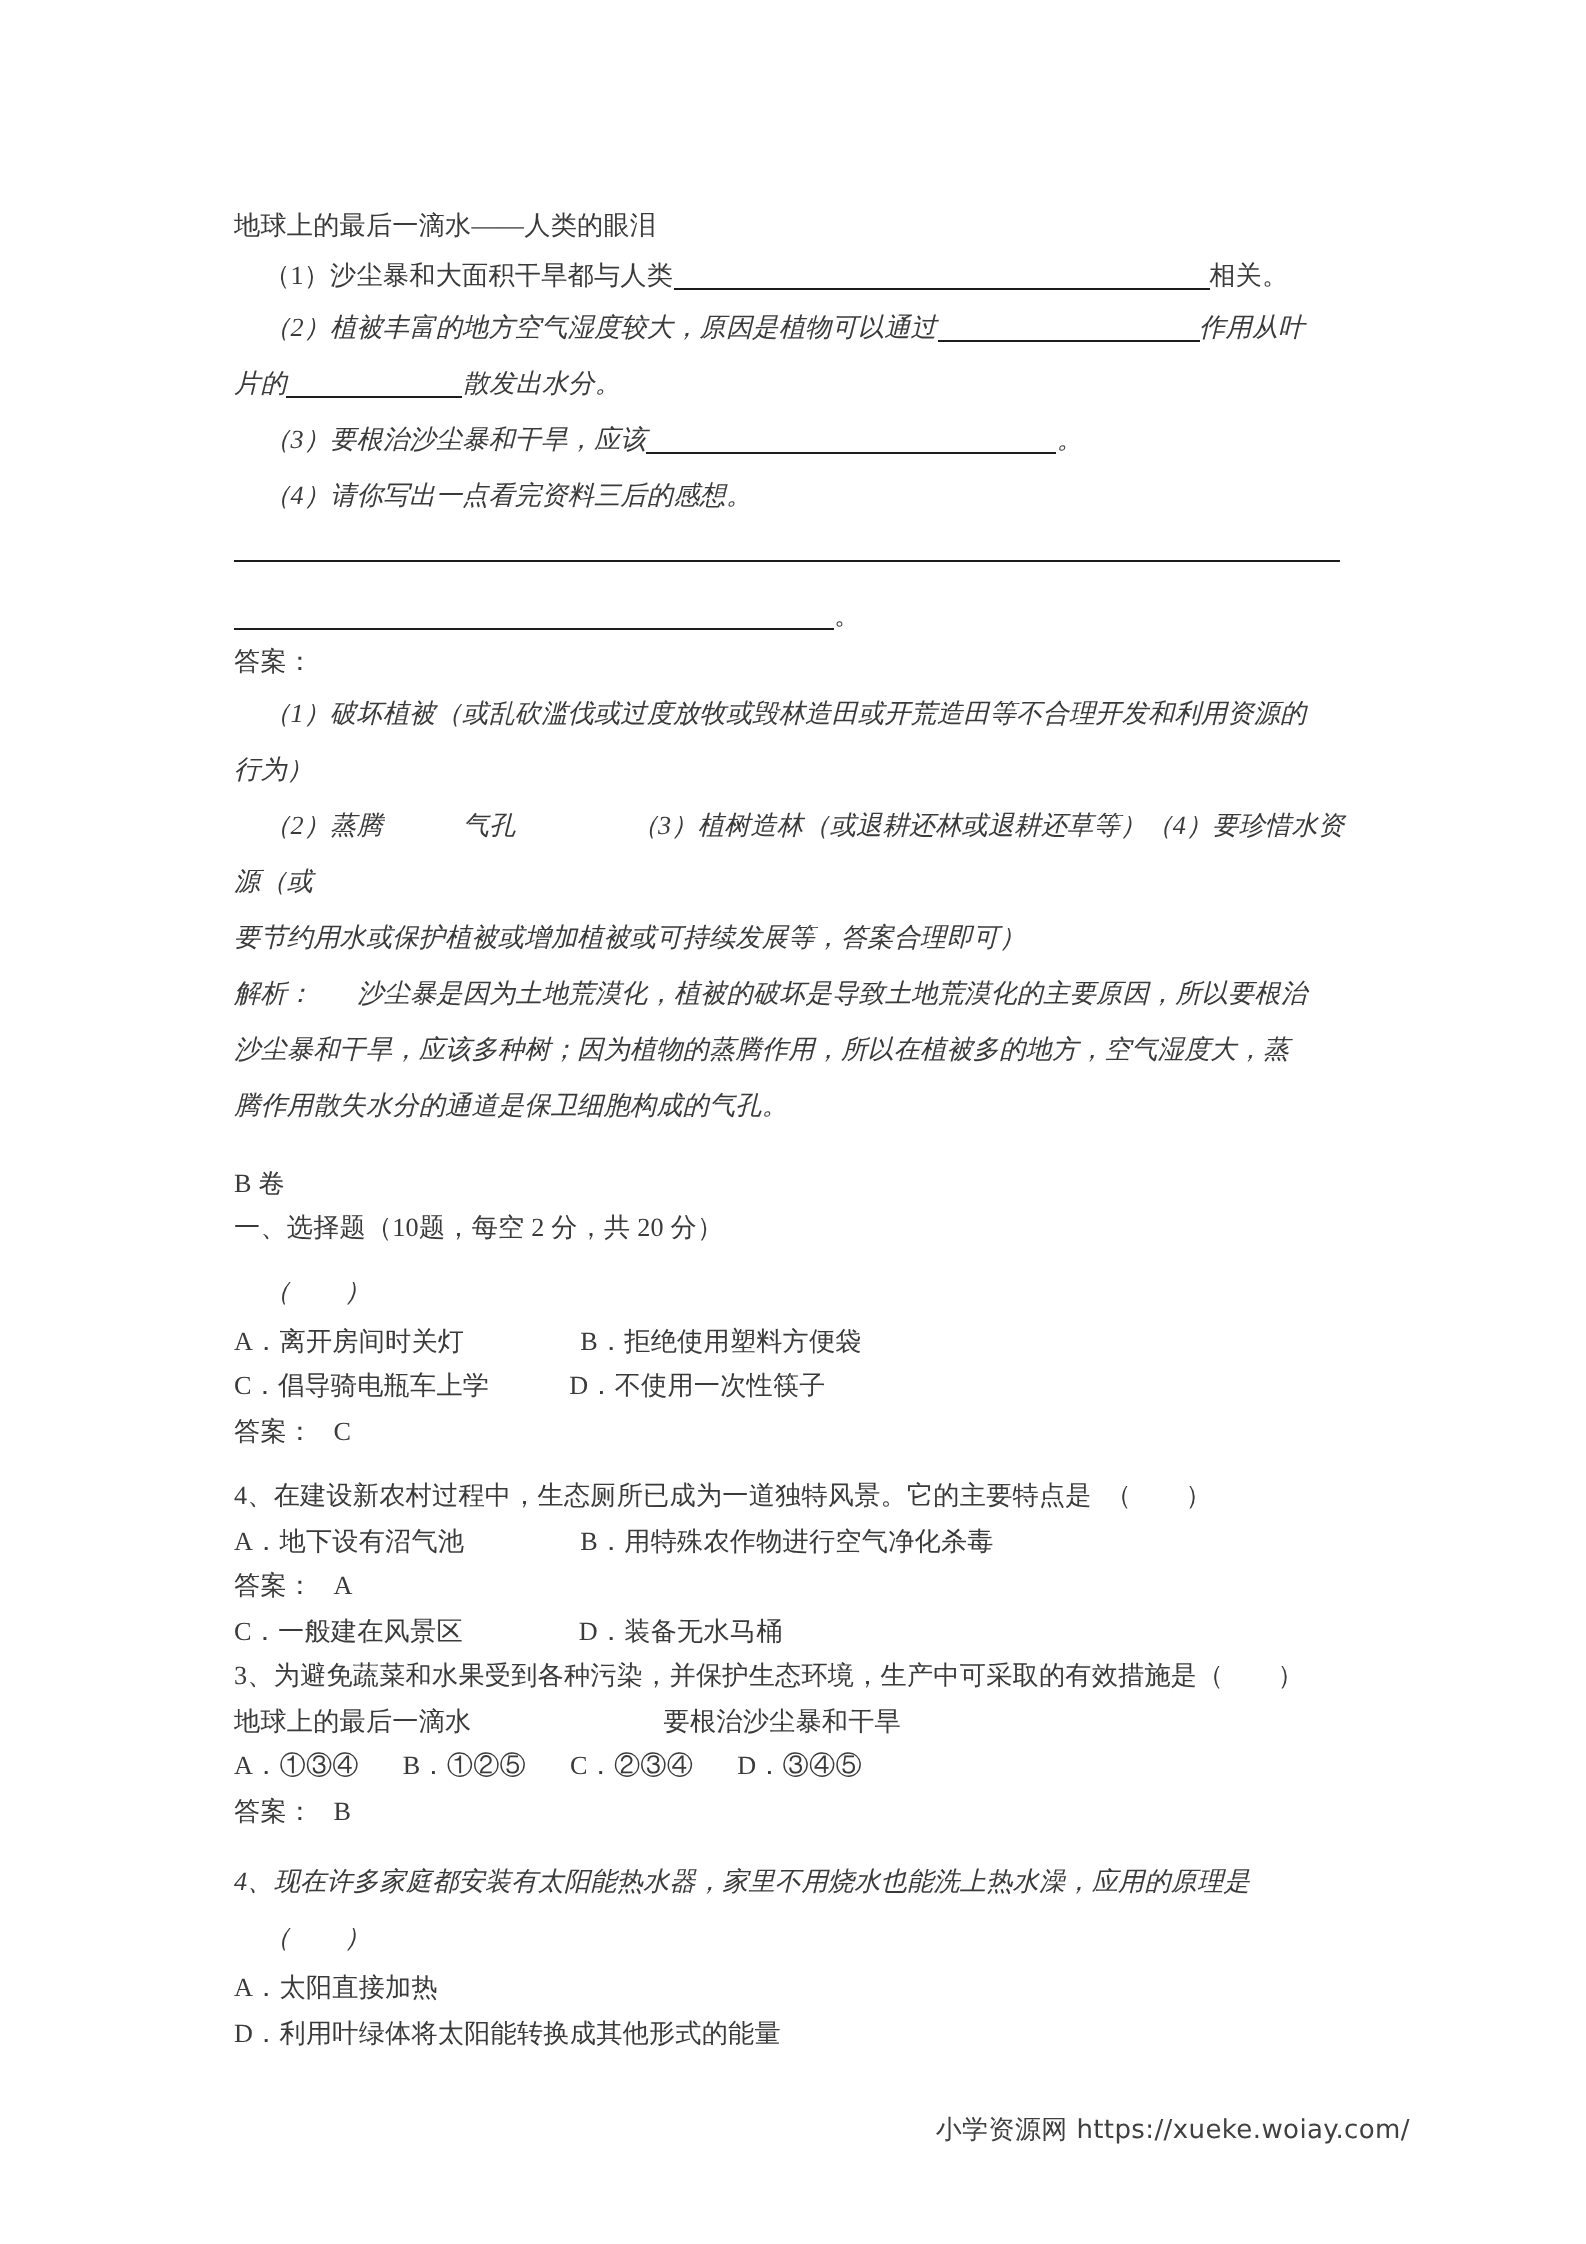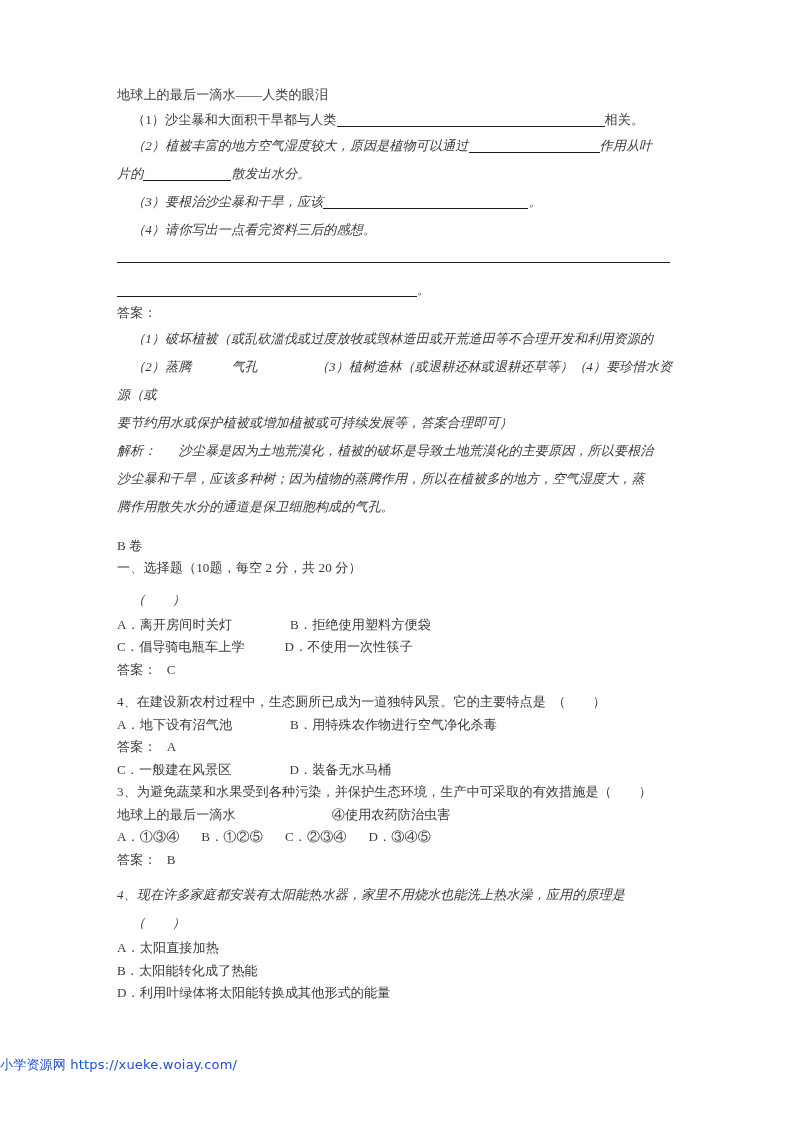--- a/index.html
+++ b/index.html
@@ -11,21 +11,21 @@
     width: 793px;
     height: 1122px;
     position: relative;
     font-family: "Liberation Serif", "DejaVu Serif", serif;
     color: #2b2b2b;
     overflow: hidden;
   }
   .page {
     position: absolute;
     left: 117px;
-    top: 82px;
+    top: 100px;
     width: 565px;
   }
   .ln {
     font-size: 13.1px;
     line-height: 25px;
     white-space: pre-wrap;
     color: #3a3a3a;
     letter-spacing: 0.1px;
   }
   .ln.tight { line-height: 22.5px; }
@@ -56,24 +56,24 @@
   .gap-s { display:inline-block; width: 22px; }
   .gap-m { display:inline-block; width: 40px; }
   .gap-l { display:inline-block; width: 58px; }
   .gap-xl { display:inline-block; width: 74px; }
   .gap-xxl { display:inline-block; width: 96px; }
   .watermark {
     position: absolute;
     left: 0;
     top: 1056px;
     width: 705px;
-    text-align: left;
+    text-align: right;
     font-family: "DejaVu Sans", "Liberation Sans", sans-serif;
     font-size: 13px;
-    color: #1d4ed8;
+    color: #404040;
     letter-spacing: 0.2px;
   }
 </style>
 </head>
 <body>
 
 <div class="page">
 
   <div class="ln">地球上的最后一滴水——人类的眼泪</div>
 
@@ -87,20 +87,21 @@
 
   <div class="ln indent loose"><span>（4）</span><span>请你写出一点看完资料三后的感想。</span></div>
 
   <div class="spacer-18"></div>
   <div class="rule rule-full"></div>
   <div class="spacer-14"></div>
   <div class="ln"><span class="rule-part" style="border-bottom:1px solid #1d1d1d;"></span><span>。</span></div>
 
   <div class="ln tight">答案：</div>
   <div class="ln indent loose">（1）破坏植被（或乱砍滥伐或过度放牧或毁林造田或开荒造田等不合理开发和利用资源的</div>
+  <div class="ln loose">行为）</div>
 
   <div class="ln indent loose"><span>（2）蒸腾</span><span class="gap-m"></span><span>气孔</span><span class="gap-l"></span><span>（3）植树造林（或退耕还林或退耕还草等）（4）要珍惜水资源（或</span></div>
 
   <div class="ln loose">要节约用水或保护植被或增加植被或可持续发展等，答案合理即可）</div>
 
   <div class="ln loose"><span>解析：</span><span class="gap-s"></span><span>沙尘暴是因为土地荒漠化，植被的破坏是导致土地荒漠化的主要原因，所以要根治</span></div>
   <div class="ln loose">沙尘暴和干旱，应该多种树；因为植物的蒸腾作用，所以在植被多的地方，空气湿度大，蒸</div>
   <div class="ln loose">腾作用散失水分的通道是保卫细胞构成的气孔。</div>
 
   <div class="spacer-14"></div>
@@ -116,27 +117,26 @@
   <div class="ln tight">答案：   C</div>
 
   <div class="spacer-10"></div>
 
   <div class="ln tight">4、在建设新农村过程中，生态厕所已成为一道独特风景。它的主要特点是  （        ）</div>
   <div class="ln tight"><span>A．地下设有沼气池</span><span class="gap-l"></span><span>B．用特殊农作物进行空气净化杀毒</span></div>
   <div class="ln tight">答案：   A</div>
   <div class="ln tight"><span>C．一般建在风景区</span><span class="gap-l"></span><span>D．装备无水马桶</span></div>
 
   <div class="ln tight">3、为避免蔬菜和水果受到各种污染，并保护生态环境，生产中可采取的有效措施是（        ）</div>
-  <div class="ln tight"><span>地球上的最后一滴水</span><span class="gap-xxl"></span><span>④使用农药防治虫害</span></div>
+  <div class="ln tight"><span>地球上的最后一滴水</span><span class="gap-xxl"></span><span>要根治沙尘暴和干旱</span></div>
   <div class="ln tight"><span>A．①③④</span><span class="gap-s"></span><span>B．①②⑤</span><span class="gap-s"></span><span>C．②③④</span><span class="gap-s"></span><span>D．③④⑤</span></div>
   <div class="ln tight">答案：   B</div>
 
   <div class="spacer-10"></div>
 
   <div class="ln loose">4、现在许多家庭都安装有太阳能热水器，家里不用烧水也能洗上热水澡，应用的原理是</div>
   <div class="ln loose indent">（        ）</div>
   <div class="ln tight">A．太阳直接加热</div>
-  <div class="ln tight">B．太阳能转化成了热能</div>
   <div class="ln tight">D．利用叶绿体将太阳能转换成其他形式的能量</div>
 
 </div>
 
 <div class="watermark">小学资源网 https://xueke.woiay.com/</div>
 
 </body></html>

